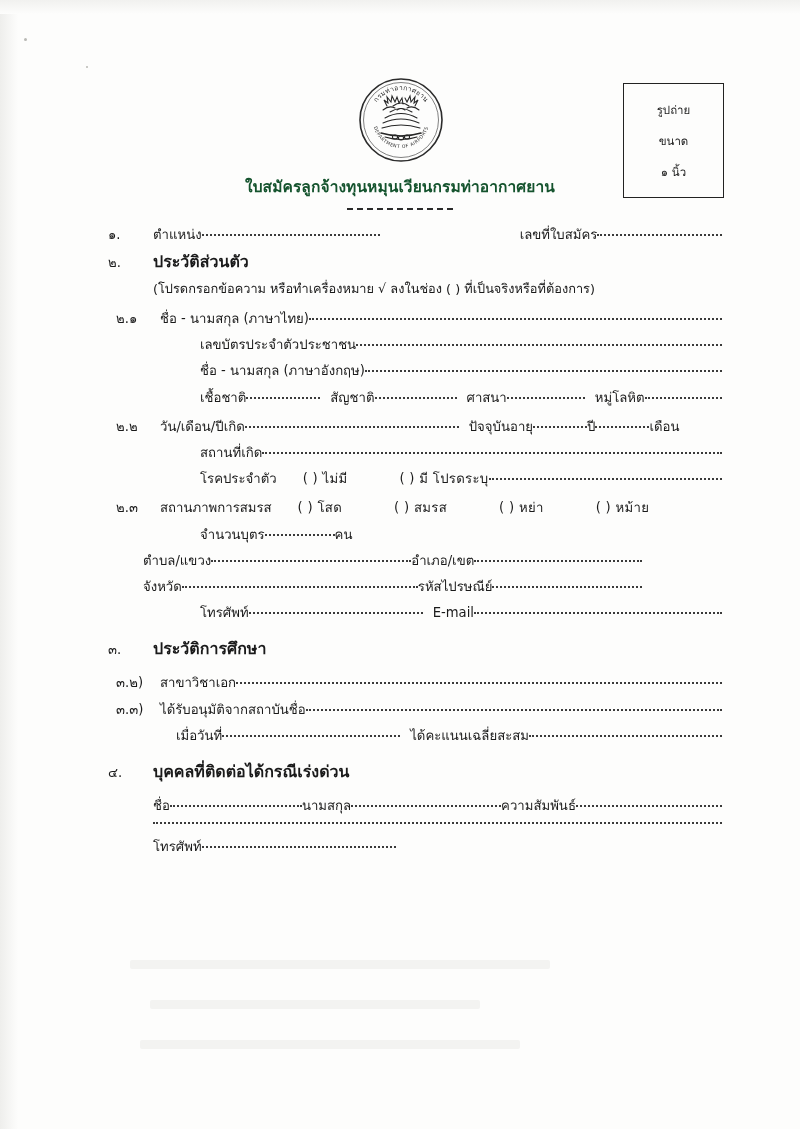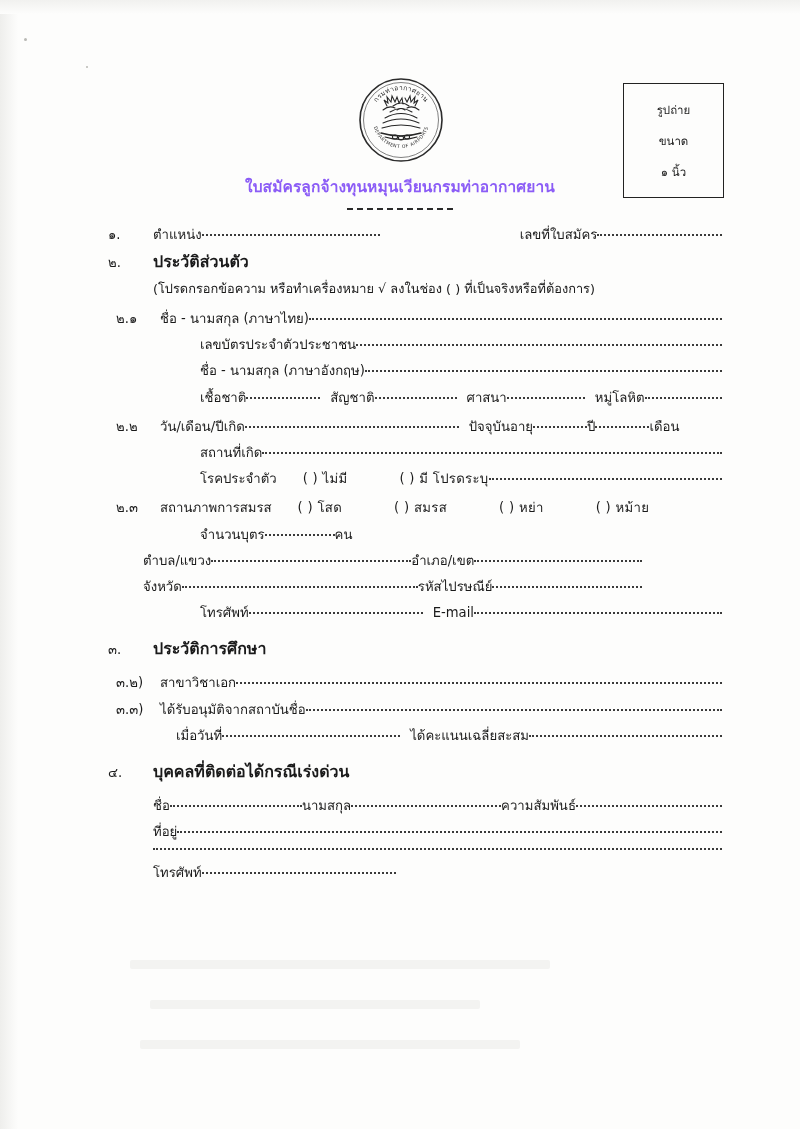--- a/index.html
+++ b/index.html
@@ -52,21 +52,21 @@
 
   .doc-title {
     position: absolute;
     left: 0;
     right: 0;
     top: 174px;
     text-align: center;
     font-size: 15.5px;
     font-weight: 700;
     letter-spacing: .1px;
-    color: #8b5cf6;
+    color: #14532d;
   }
   .title-rule {
     position: absolute;
     left: 347px;
     top: 208px;
     width: 106px;
     border-top: 2px dashed #2a2a2a;
   }
 
   .photo-box {
@@ -361,24 +361,20 @@
 
     <div class="row r-tight">
       <span class="indent-0 lbl">ชื่อ</span>
       <span class="dots" style="width:132px;"></span>
       <span class="lbl">นามสกุล</span>
       <span class="dots" style="width:150px;"></span>
       <span class="lbl">ความสัมพันธ์</span>
       <span class="dots grow pad-right"></span>
     </div>
 
-    <div class="row r-tight">
-      <span class="indent-0 lbl">ที่อยู่</span>
-      <span class="dots grow pad-right"></span>
-    </div>
 
     <div class="row r-tight">
       <span class="indent-0 dots grow pad-right"></span>
     </div>
 
     <div class="row">
       <span class="indent-0 lbl">โทรศัพท์</span>
       <span class="dots" style="width:194px;"></span>
     </div>
 

